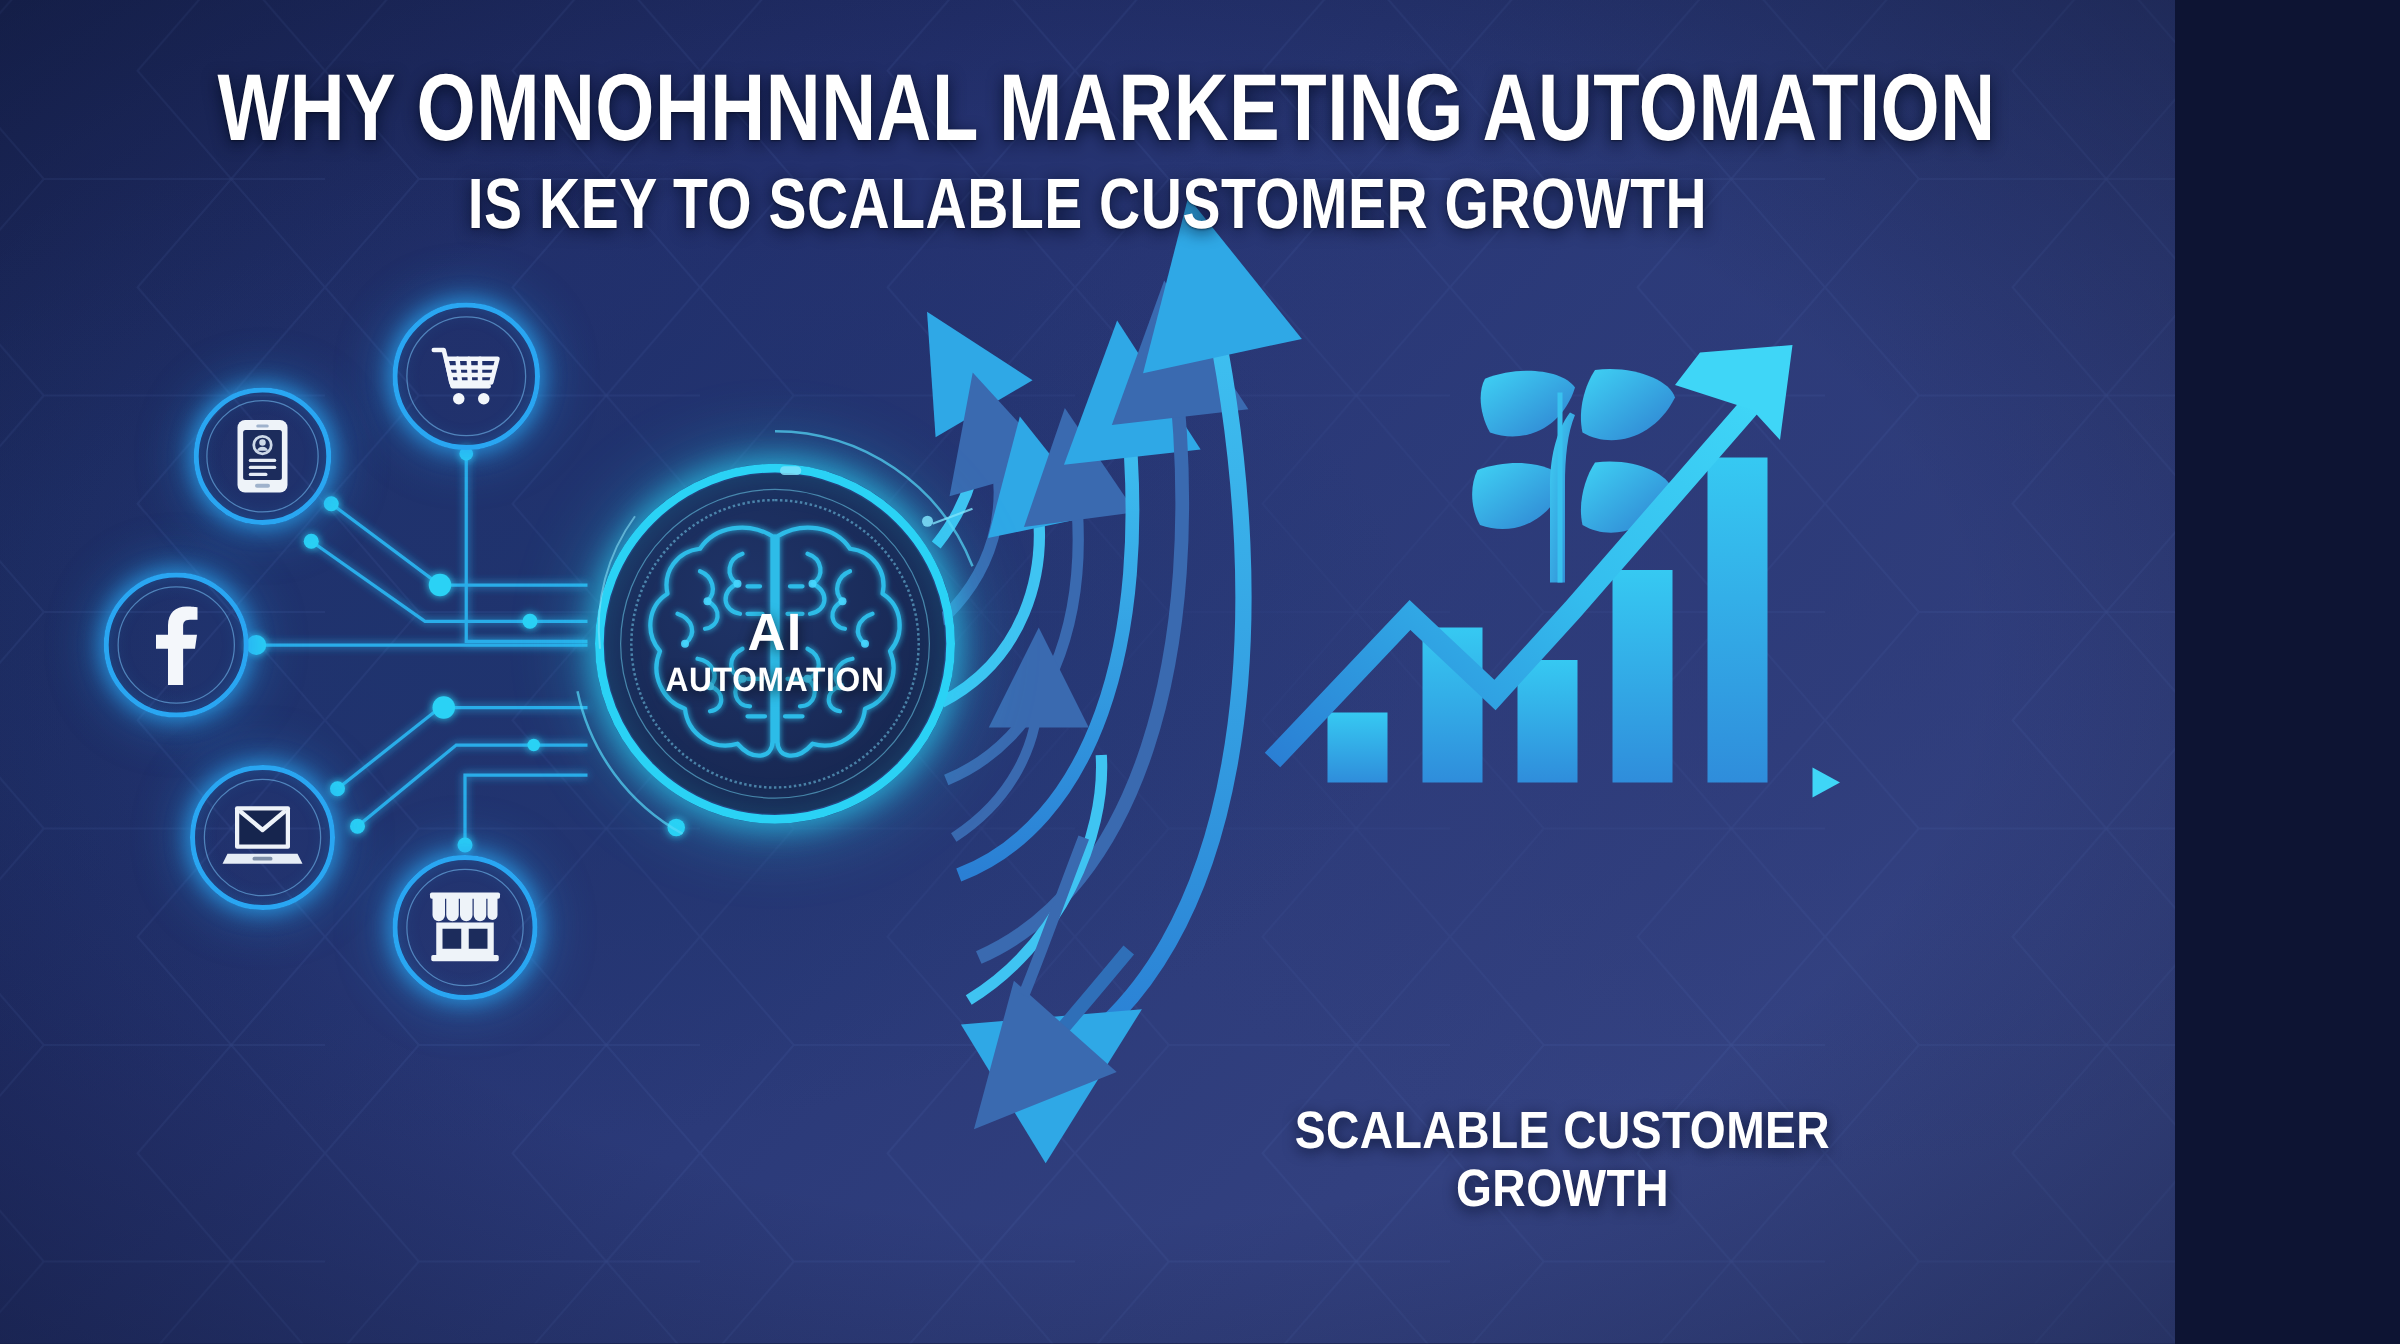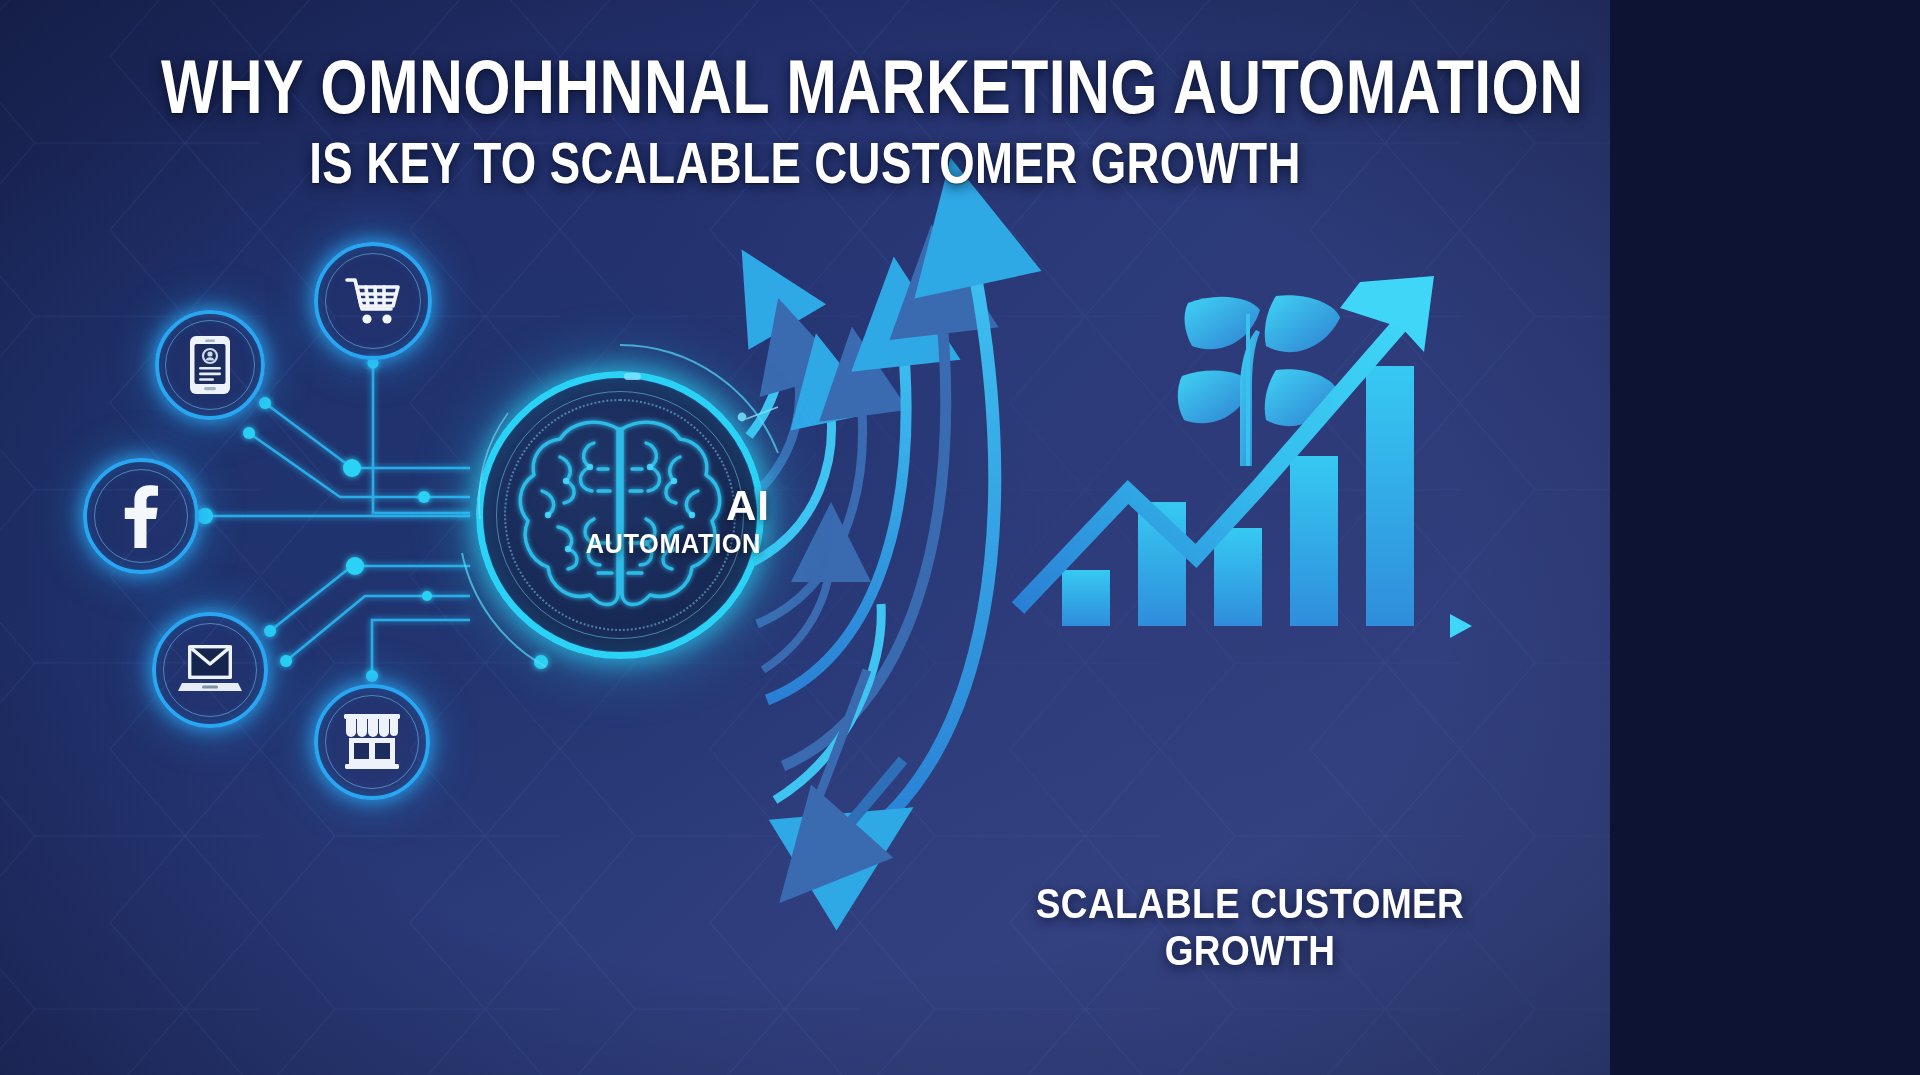--- a/index.html
+++ b/index.html
@@ -3,21 +3,21 @@
 <meta charset="utf-8">
 <title>Omnichannel Marketing Automation Infographic</title>
 <style>
   html, body {
     margin: 0;
     padding: 0;
     background: #0d1433;
   }
   #stage {
     position: relative;
-    width: 1610px;
+    width: 1740px;
     height: 1075px;
     overflow: hidden;
     font-family: "Liberation Sans", sans-serif;
     background:
       radial-gradient(ellipse 70% 60% at 22% 48%, rgba(30,52,110,0.85) 0%, rgba(22,36,84,0.0) 62%),
       radial-gradient(ellipse 60% 70% at 82% 42%, rgba(44,58,120,0.70) 0%, rgba(26,38,88,0.0) 65%),
       linear-gradient(135deg, #1d2a60 0%, #23306d 28%, #2b3a79 52%, #32407f 72%, #3b4a8c 100%);
   }
 
   
@@ -122,21 +122,21 @@
     position: absolute;
     inset: 14px;
     border-radius: 50%;
     background: radial-gradient(circle at 42% 36%, #1f3468 0%, #192a57 55%, #152348 100%);
   }
   .hub-label {
     position: absolute;
     left: 0;
     right: 0;
     top: 120px;
-    text-align: right;
+    text-align: center;
     z-index: 4;
     pointer-events: none;
   }
   .hub-label .ai {
     display: block;
     color: #ffffff;
     font-size: 42px;
     font-weight: 700;
     letter-spacing: 1px;
     line-height: 1;

